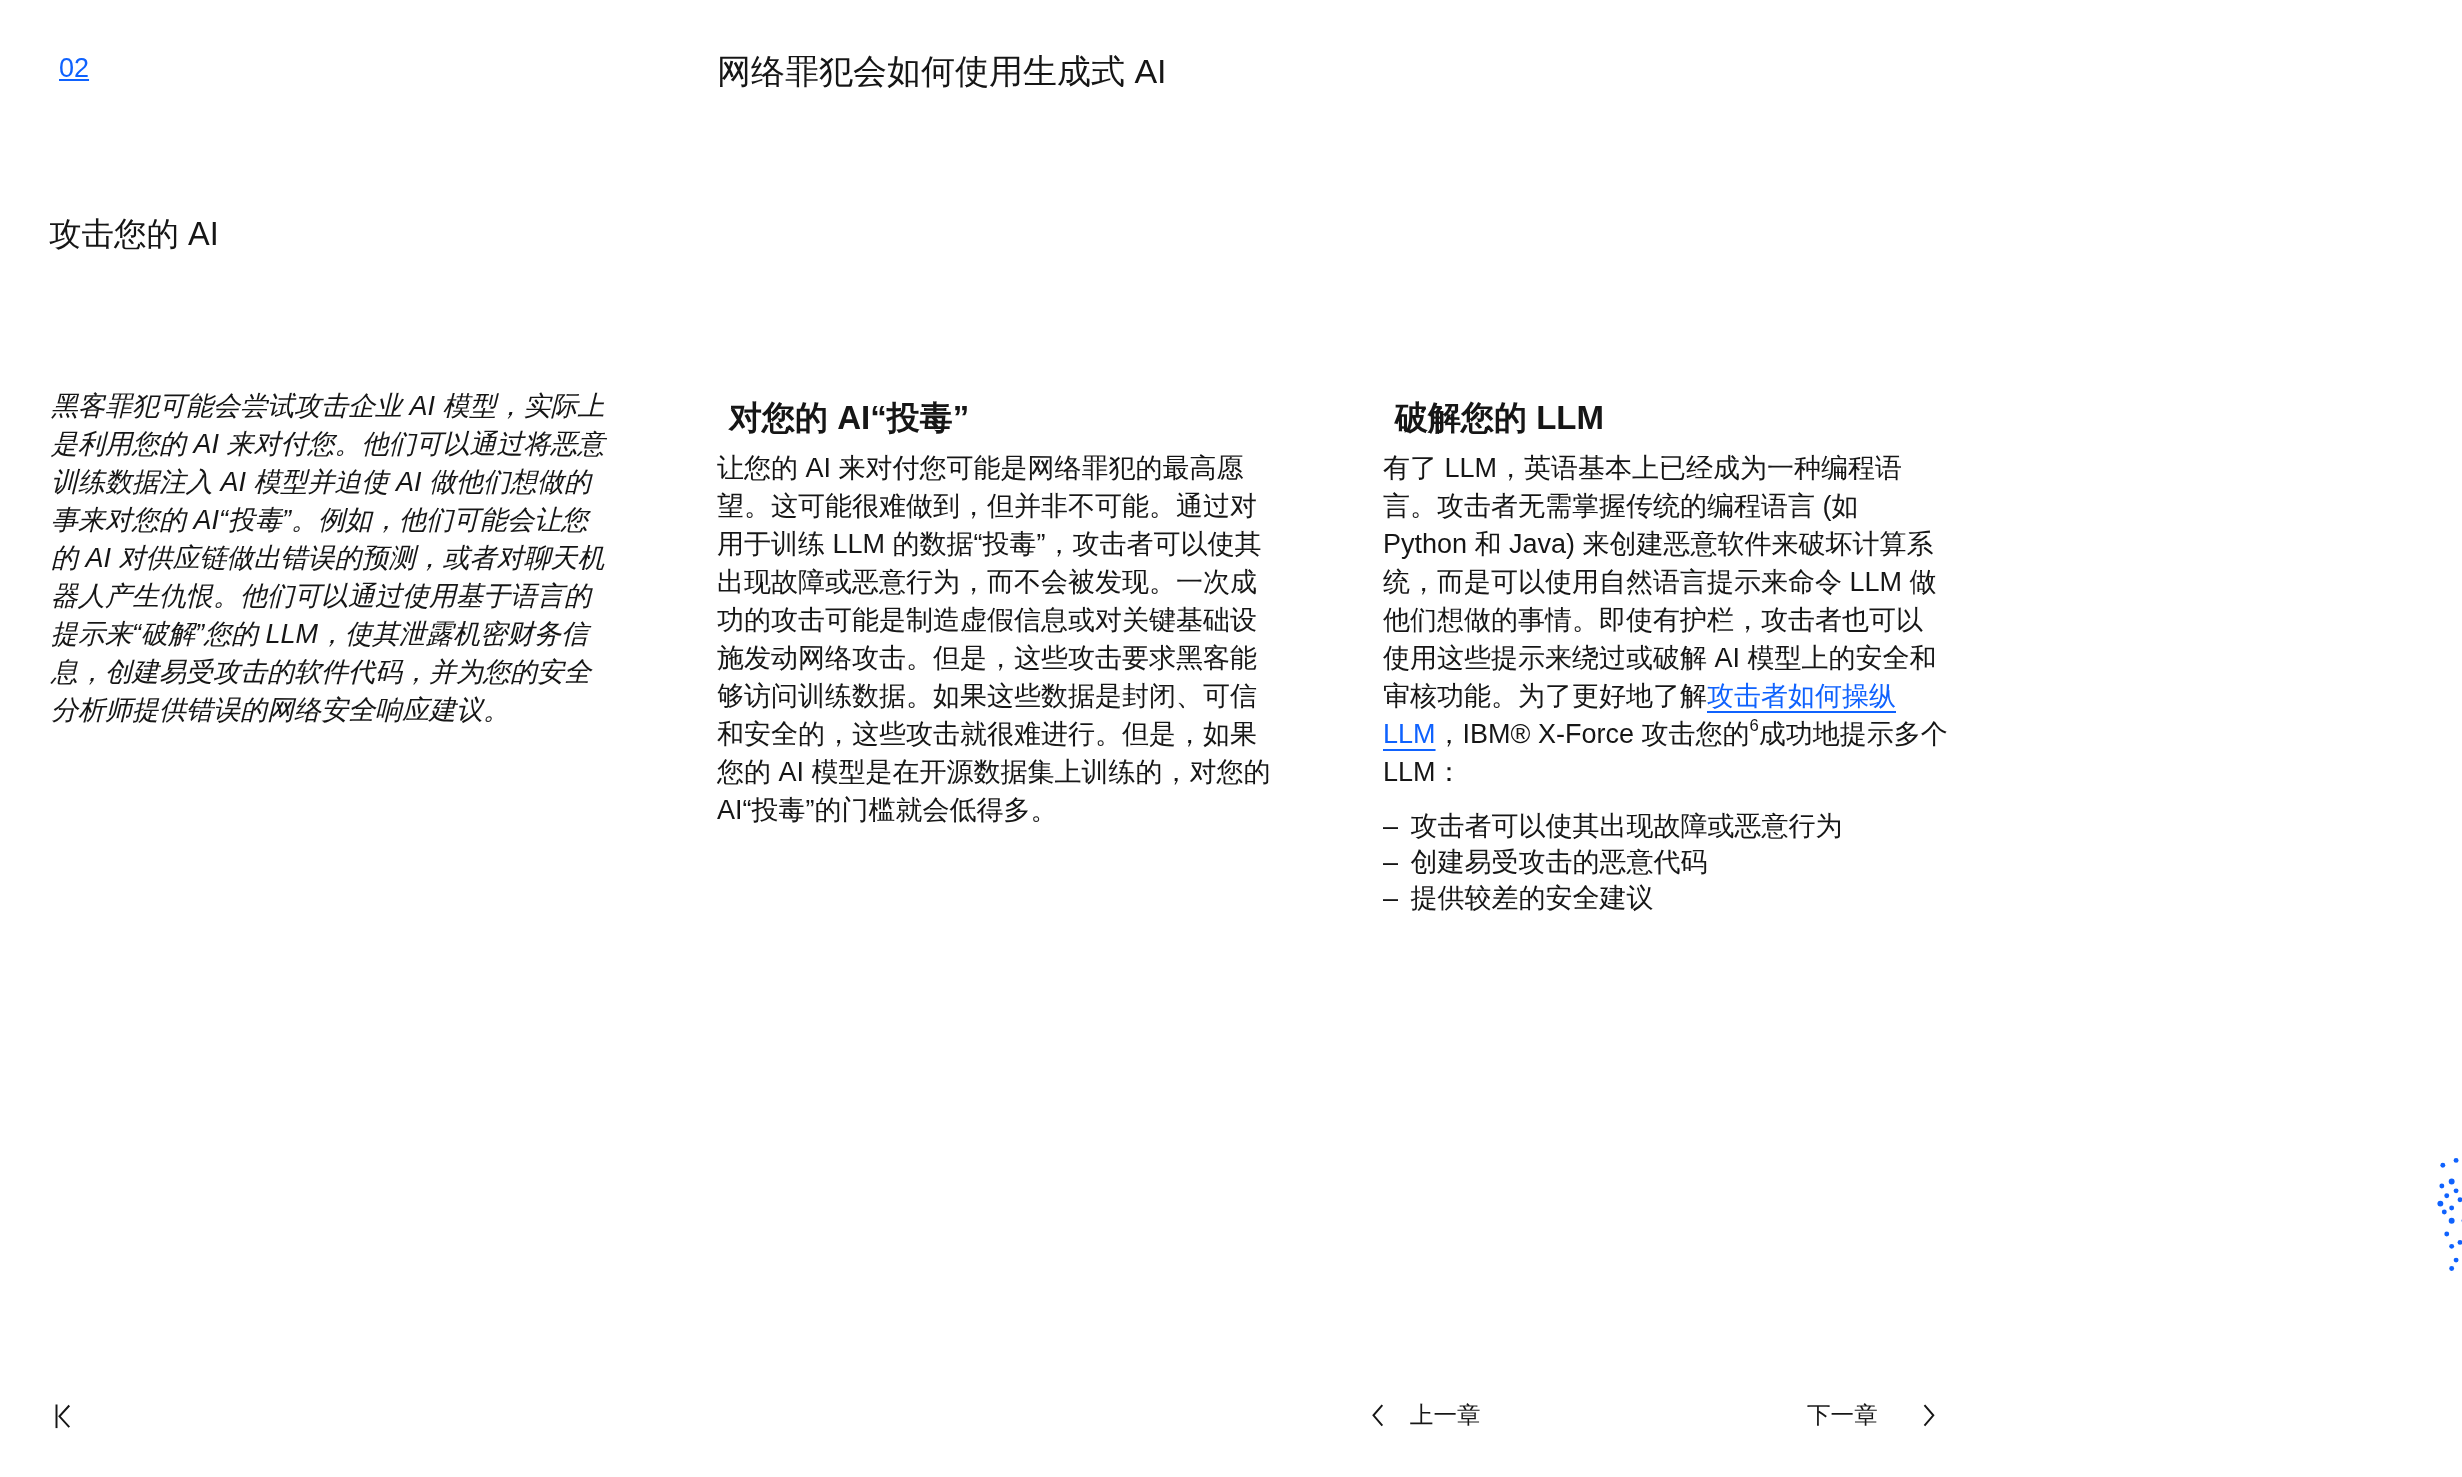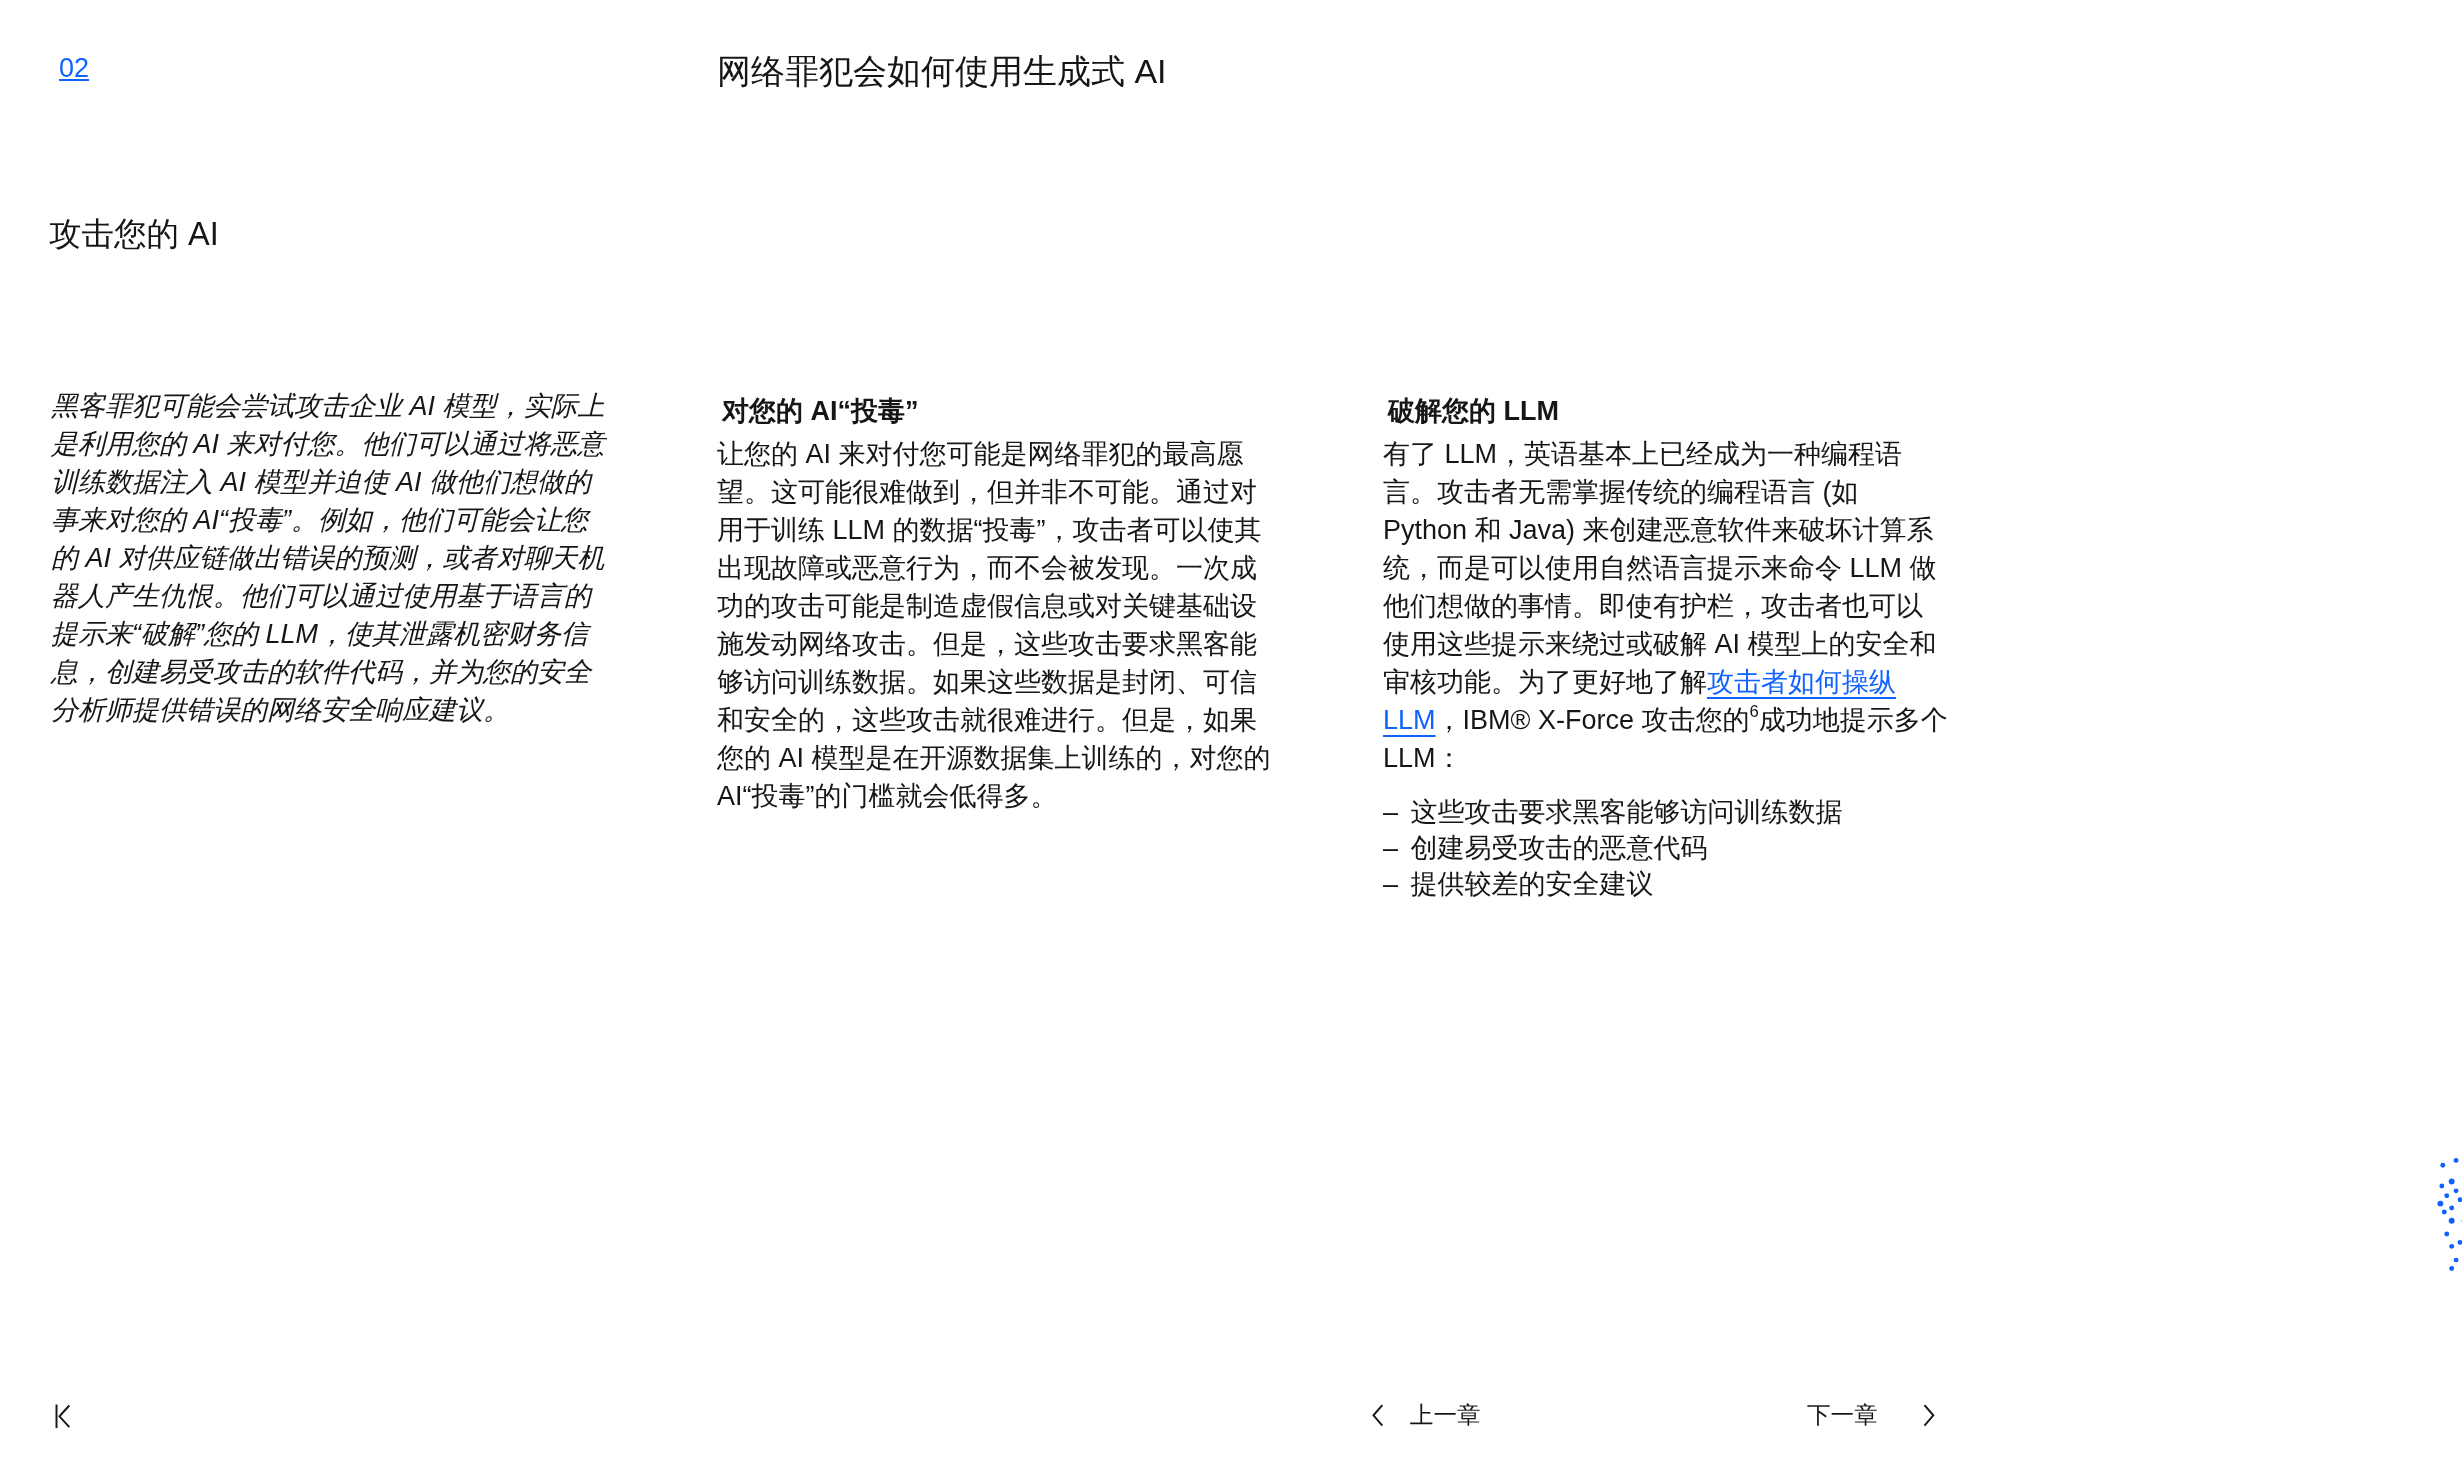--- a/index.html
+++ b/index.html
@@ -50,22 +50,22 @@
     top: 387px;
     width: 561px;
     font-size: 27px;
     line-height: 38px;
     font-weight: 400;
   }
   #col1 { left: 51px; font-style: italic; }
   #col2 { left: 717px; }
   #col3 { left: 1383px; width: 565px; }
   .col h3 {
-    margin: 5px;
-    font-size: 27px;
+    margin: 12px;
+    font-size: 33px;
     line-height: 38px;
     font-weight: 700;
   }
   .col p { margin: 0; }
 
   .link {
     color: #0f62fe;
     text-decoration: underline;
     text-decoration-thickness: 2px;
     text-underline-offset: 5.9px;
@@ -136,21 +136,21 @@
 
 <div class="col" id="col2">
   <h3>对您的 AI“投毒”</h3>
   <p>让您的 AI 来对付您可能是网络罪犯的最高愿望。这可能很难做到，但并非不可能。通过对用于训练 LLM 的数据“投毒”，攻击者可以使其出现故障或恶意行为，而不会被发现。一次成功的攻击可能是制造虚假信息或对关键基础设施发动网络攻击。但是，这些攻击要求黑客能够访问训练数据。如果这些数据是封闭、可信和安全的，这些攻击就很难进行。但是，如果您的 AI 模型是在开源数据集上训练的，对您的 AI“投毒”的门槛就会低得多。</p>
 </div>
 
 <div class="col" id="col3">
   <h3>破解您的 LLM</h3>
   <p><span>有了 LLM，英语基本上已经成为一种编程语言。攻击者无需掌握传统的编程语言 (如 Python 和 Java) 来创建恶意软件来破坏计算系统，而是可以使用自然语言提示来命令 LLM 做他们想做的事情。即使有护栏，攻击者也可以使用这些提示来绕过或破解 AI 模型上的安全和审核功能。为了更好地了解</span><a class="link">攻击者如何操纵 LLM</a><span>，IBM® X-Force 攻击您的</span><sup class="footnote">6</sup><span>成功地提示多个 LLM：</span></p>
   <ul class="bullets">
-    <li><span class="marker">–</span><span>这些攻击要求黑客能够访问训练数据</span></li>
+    <li><span class="marker">–</span><span>攻击者可以使其出现故障或恶意行为</span></li>
     <li><span class="marker">–</span><span>创建易受攻击的恶意代码</span></li>
     <li><span class="marker">–</span><span>提供较差的安全建议</span></li>
   </ul>
 </div>
 
 <svg class="deco-graphic" viewBox="0 0 340 330" xmlns="http://www.w3.org/2000/svg">
   <g fill="#0f62fe">
     <circle cx="20" cy="75" r="5"></circle>
       <circle cx="47" cy="65" r="5"></circle>
       <circle cx="82" cy="67" r="5"></circle>

